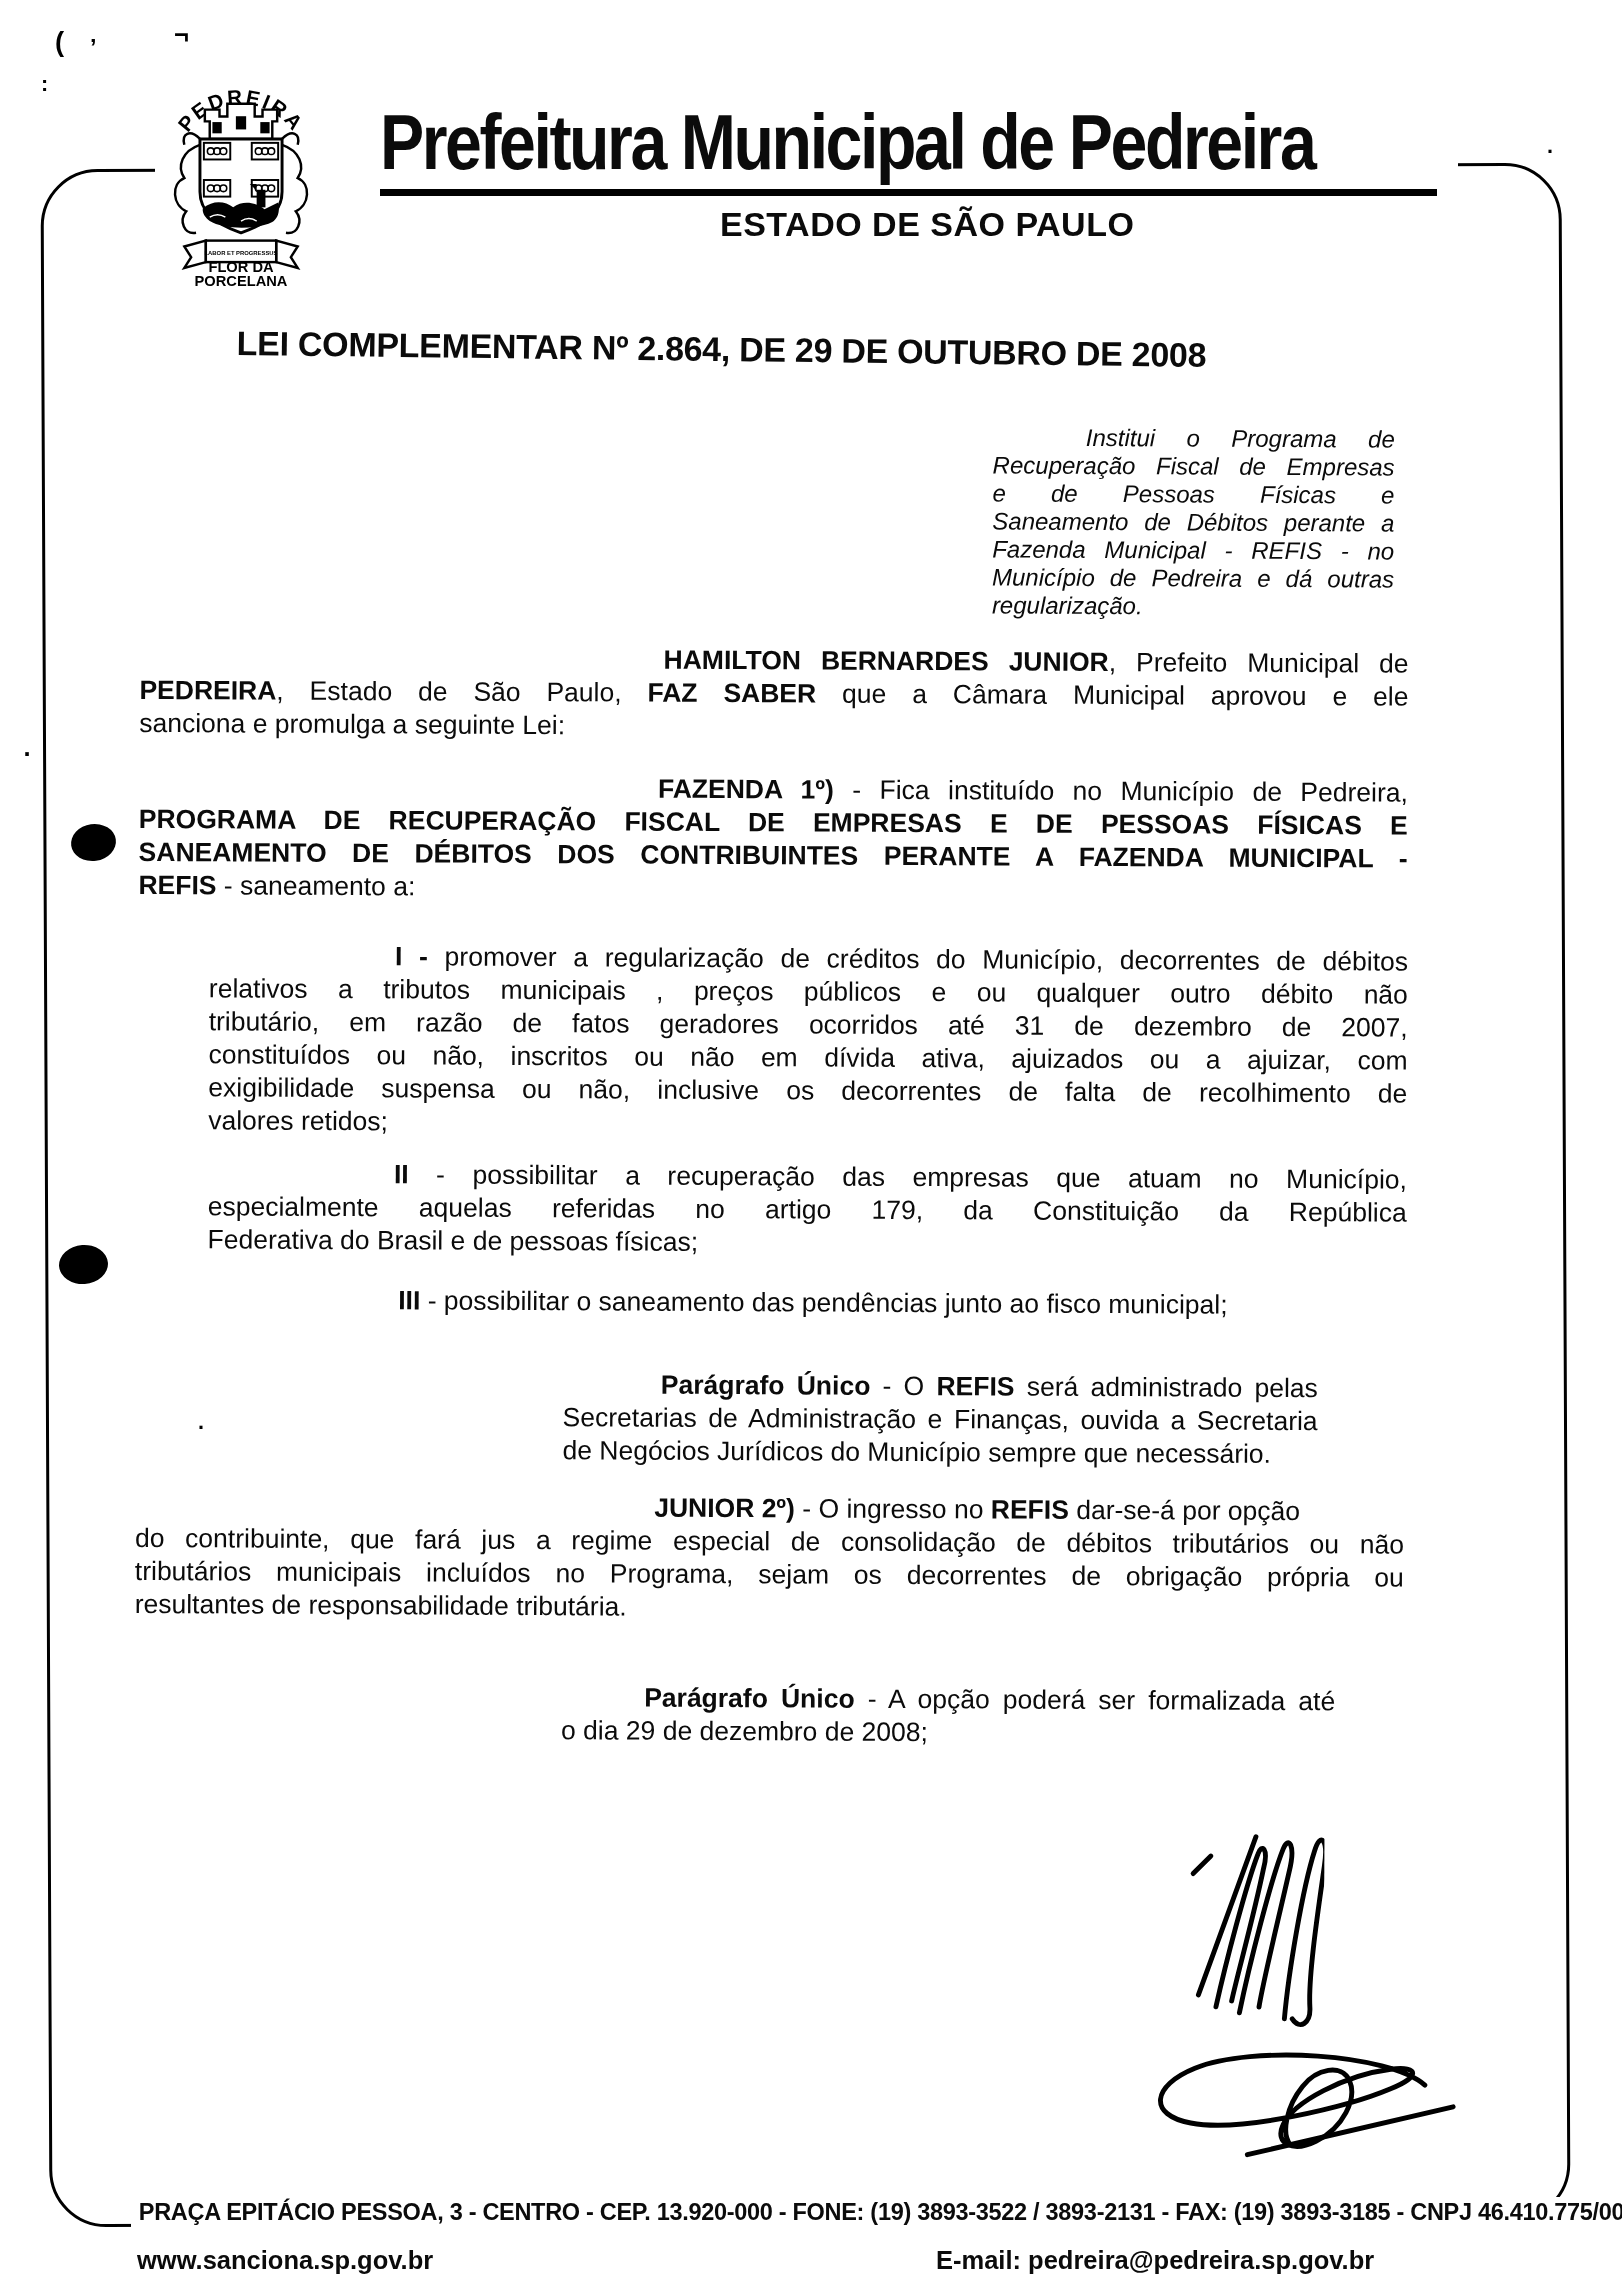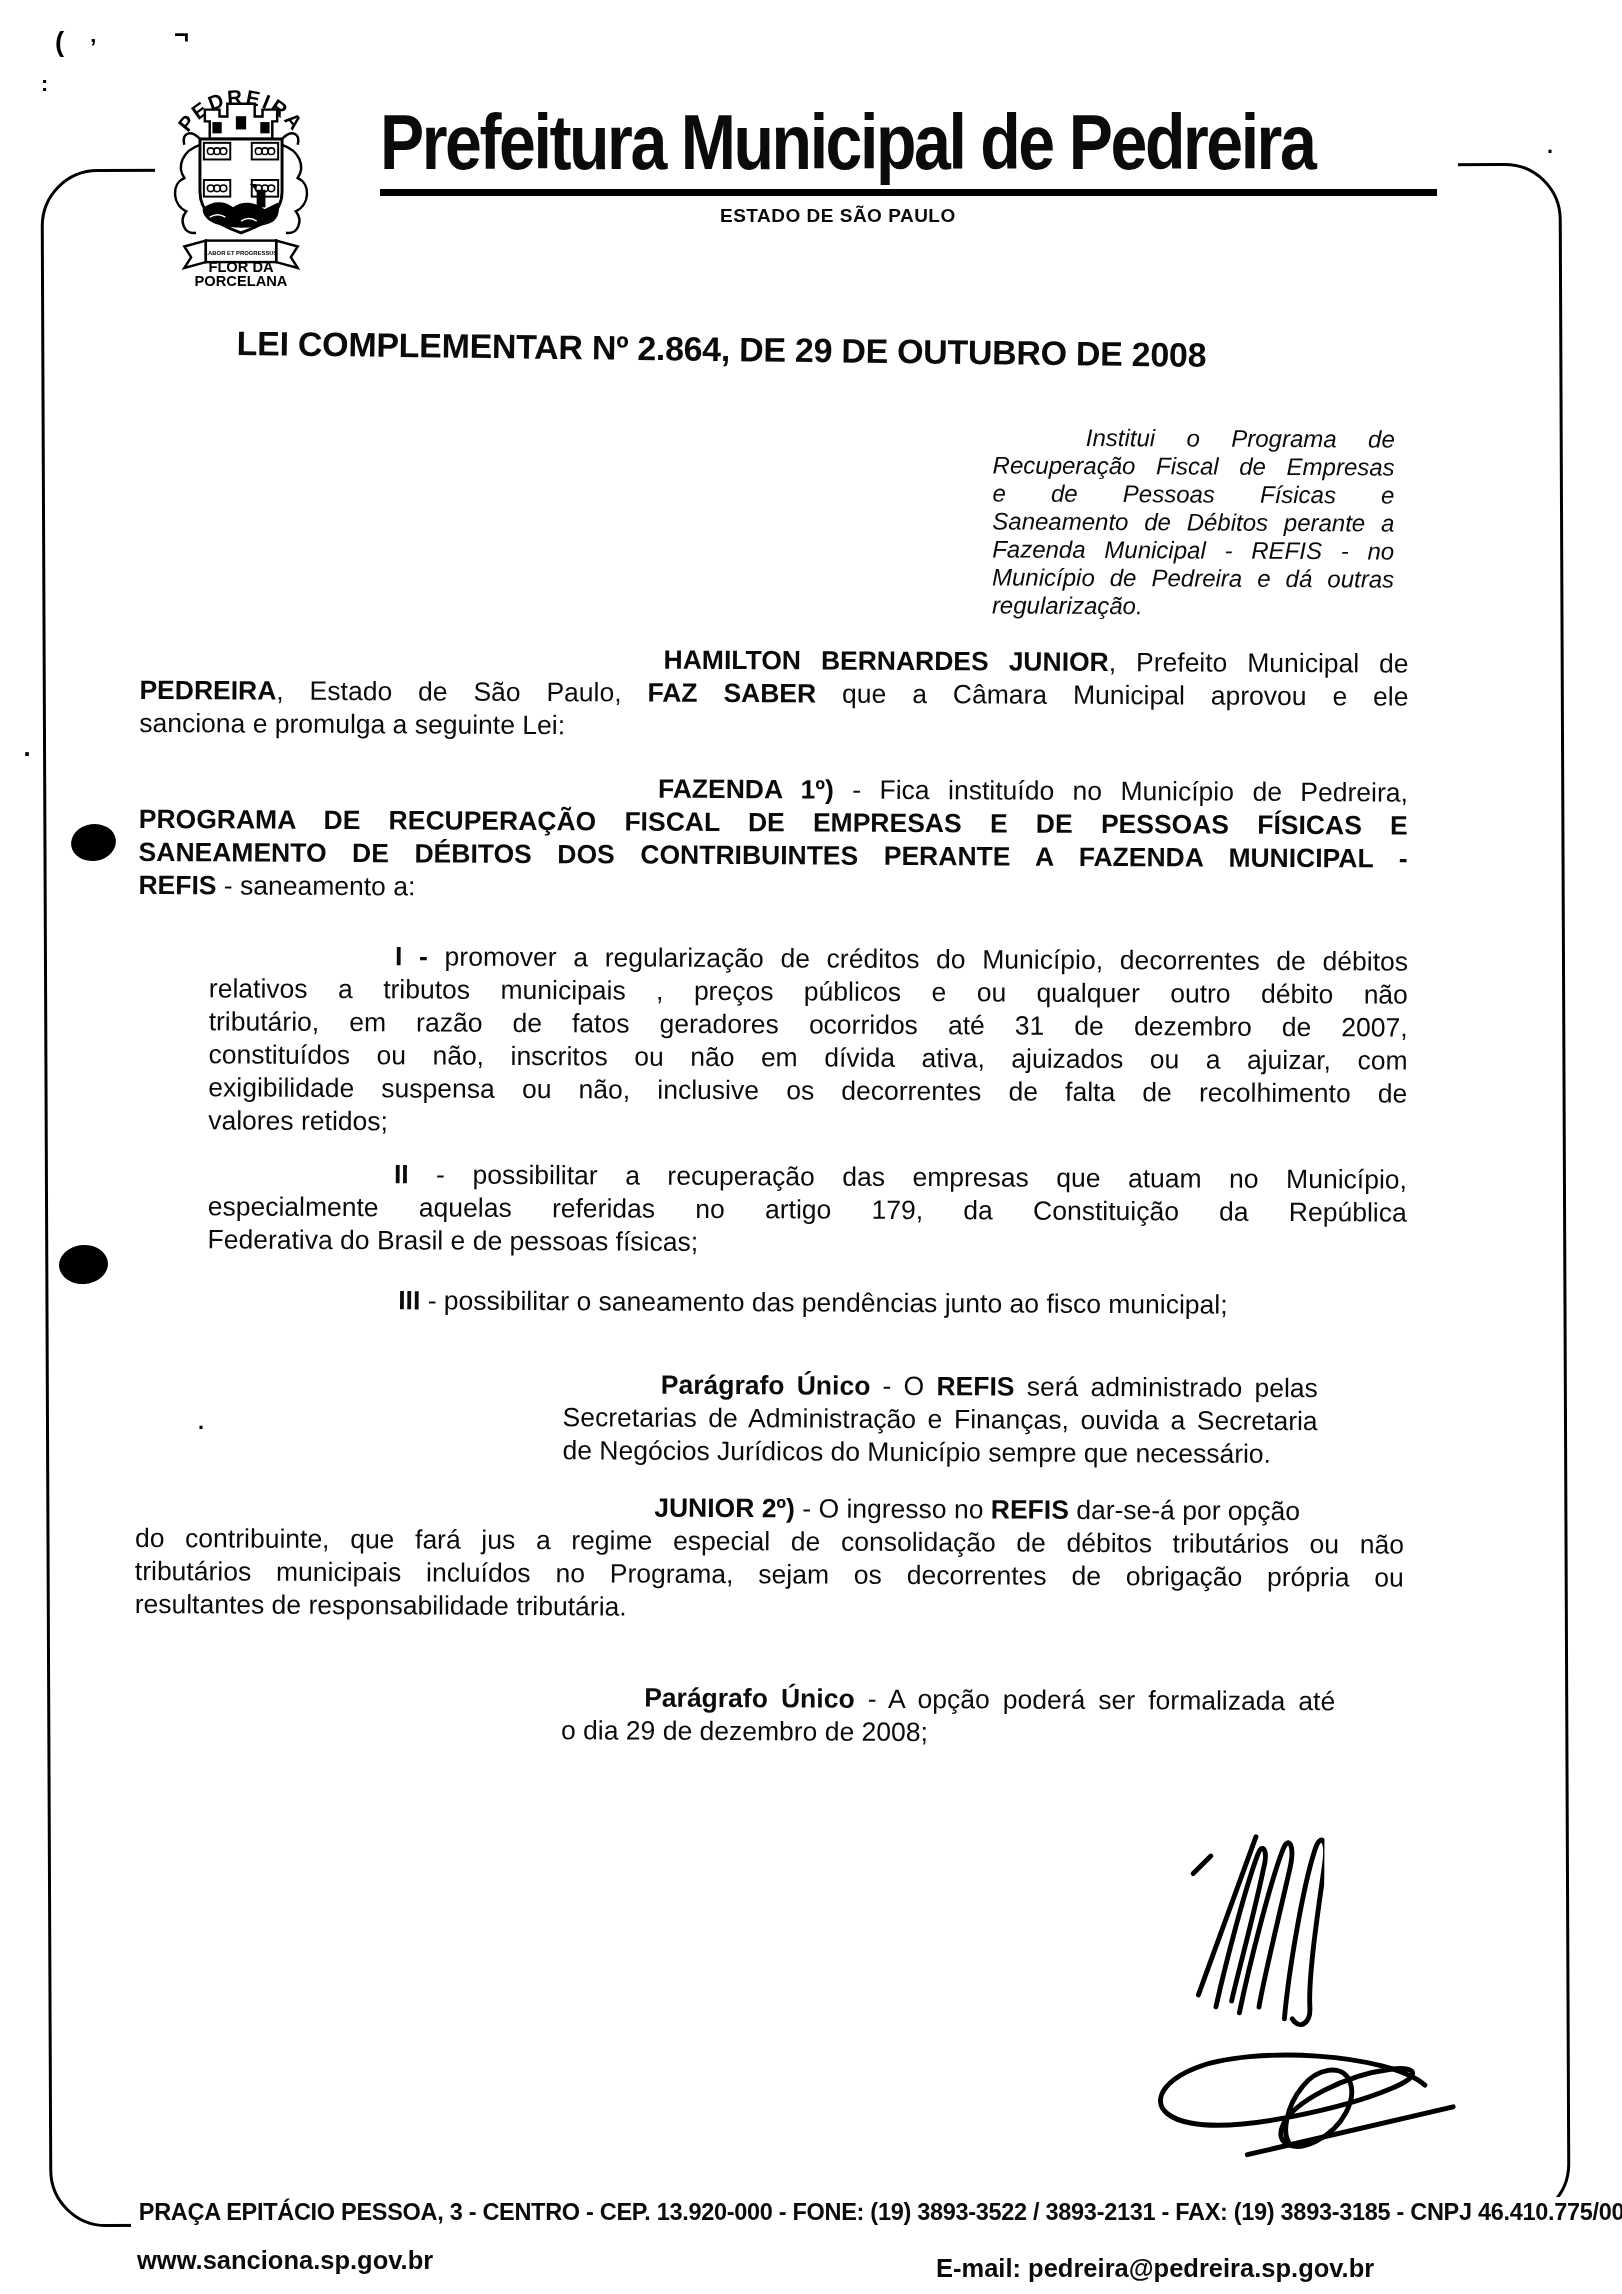--- a/index.html
+++ b/index.html
@@ -19,21 +19,21 @@
   .mask { position:absolute; background:#fff; z-index:1; }
 
   
   #emblem { position:absolute; left:155px; top:74px; width:173px; height:212px; background:#fff; z-index:2; }
   #org-title {
     position:absolute; left:380px; top:103px; z-index:2;
     font-size:78px; line-height:78px; font-weight:bold; letter-spacing:-2.9px;
     white-space:nowrap; transform:scaleX(0.85); transform-origin:left top;
   }
   #org-underline { position:absolute; left:380px; top:189px; width:1057px; height:6.9px; background:#000; z-index:2; }
-  #estado { position:absolute; left:720px; top:205px; font-size:19px; font-weight:bold; letter-spacing:0.5px; z-index:2; }
+  #estado { position:absolute; left:720px; top:205px; font-size:34px; font-weight:bold; letter-spacing:0.5px; z-index:2; }
 
   #law-title {
     position:absolute; left:237px; top:324px; z-index:2;
     font-size:34px; font-weight:bold; letter-spacing:-0.3px; white-space:nowrap;
     transform:rotate(0.7deg); transform-origin:left top;
   }
 
   
   #content { position:absolute; inset:0; z-index:2; transform:rotate(0.3deg); transform-origin:147px 588px; }
 
@@ -77,21 +77,21 @@
   #sig1 { position:absolute; left:1194px; top:1809px; z-index:2; }
   #sig2 { position:absolute; left:1142px; top:2037px; z-index:2; }
 
   
   #footer-line1 {
     position:absolute; left:131px; top:2197px; z-index:2;
     font-size:23.5px; font-weight:bold; letter-spacing:-0.3px; white-space:nowrap;
     background:#fff; padding:2px 7.8px;
   }
   #footer-web { position:absolute; left:137px; top:2246px; font-size:25.5px; font-weight:bold; z-index:2; }
-  #footer-email { position:absolute; left:936px; top:2246px; font-size:25.5px; font-weight:bold; z-index:2;margin-top:8px; }
+  #footer-email { position:absolute; left:936px; top:2246px; font-size:25.5px; font-weight:bold; z-index:2; }
 
   .artifact { position:absolute; z-index:2; font-weight:bold; color:#000; }
 </style>
 </head>
 <body>
 
 <div id="frame"></div>
 <div class="mask" style="left:323px; top:159px; width:1135px; height:15.7px;"></div>
 
 <div id="emblem">

